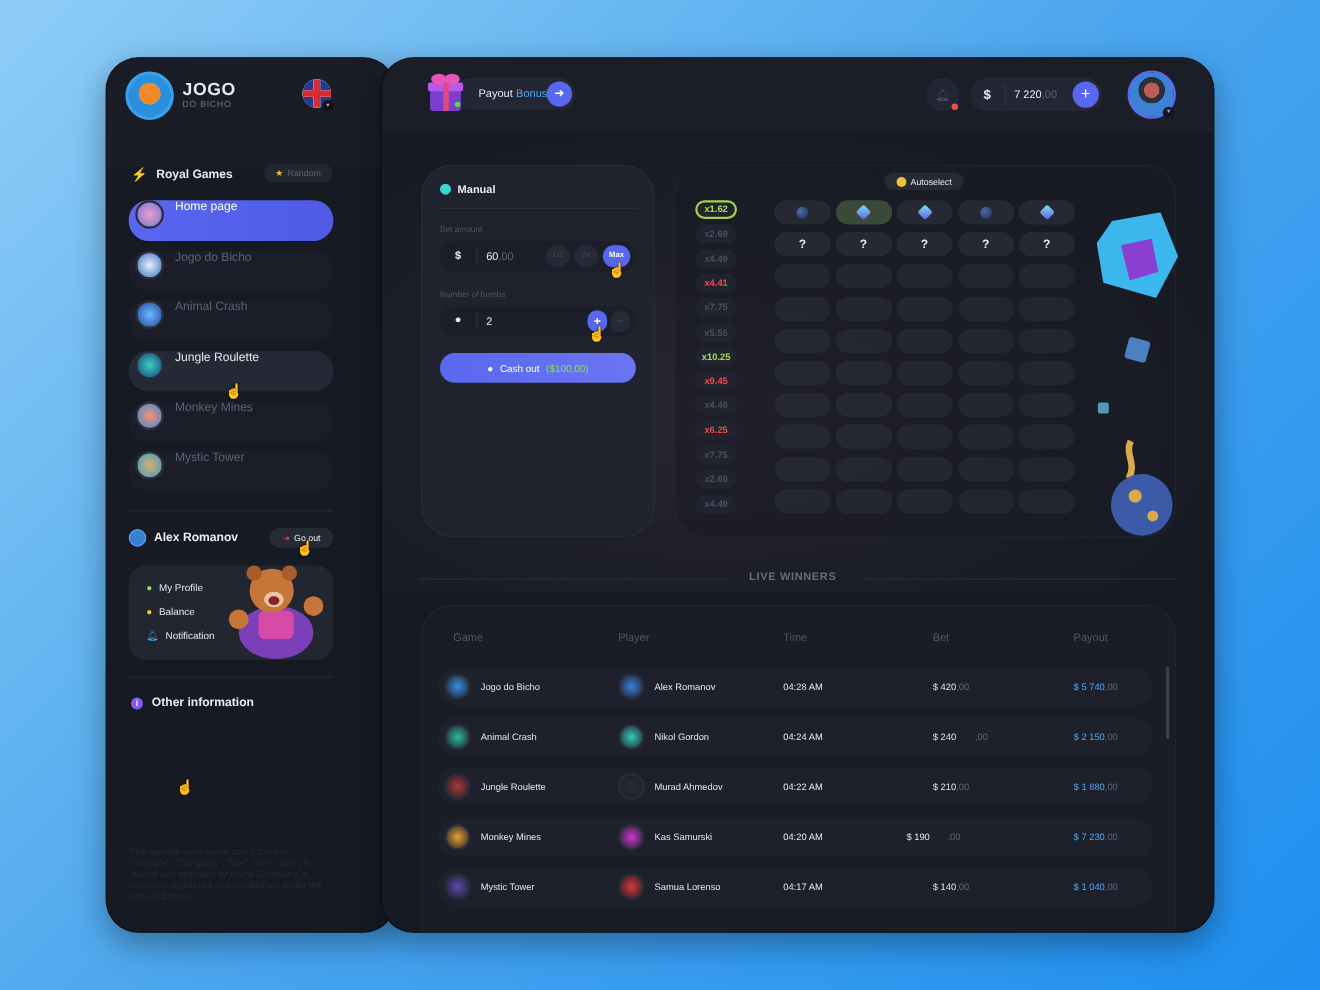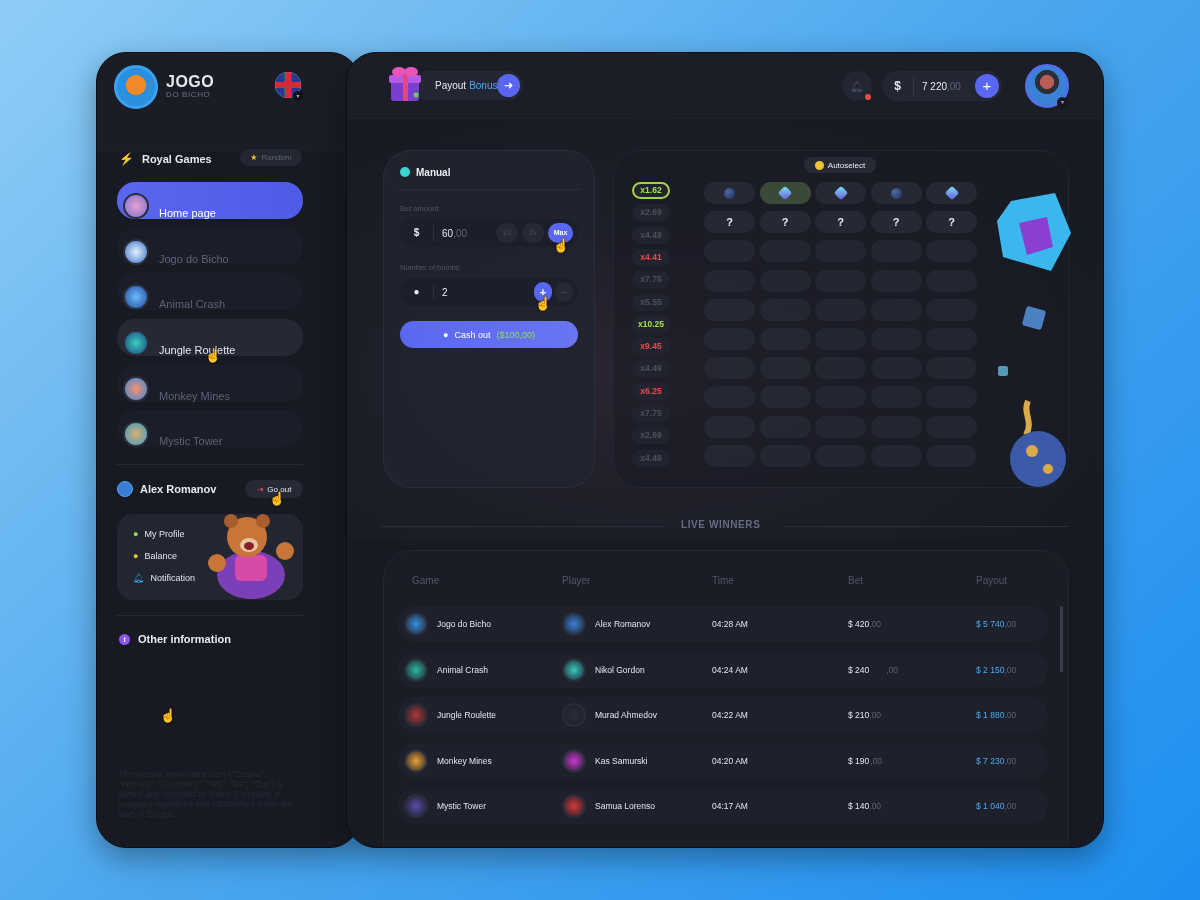--- a/index.html
+++ b/index.html
@@ -11,21 +11,21 @@
 .logo{position:absolute;left:17px;top:12px;width:44px;height:44px;border-radius:50%;background:radial-gradient(circle at 50% 45%,#f08a2a 0 35%,#2b8fe0 36% 100%);border:3px solid #3aa1f0}
 .brand1{position:absolute;left:69px;top:20px;font-size:16px;font-weight:bold;color:#e6e8ef;letter-spacing:.5px}
 .brand2{position:absolute;left:69px;top:37px;font-size:8px;color:#6d7386;letter-spacing:.6px}
 .flag{position:absolute;left:178px;top:19px;width:26px;height:26px;border-radius:50%;background:#fff;overflow:hidden}
 .flag:before{content:"";position:absolute;left:0;right:0;top:10px;height:6px;background:#d62a35}
 .flag:after{content:"";position:absolute;top:0;bottom:0;left:10px;width:6px;background:#d62a35}
 .flagbg{position:absolute;inset:0;background:#233b8f;clip-path:polygon(0 0,38% 0,38% 38%,0 38%,0 62%,38% 62%,38% 100%,62% 100%,62% 62%,100% 62%,100% 38%,62% 38%,62% 0,100% 0,100% 100%,0 100%)}
 .flag-chev{position:absolute;left:196px;top:38px;width:10px;height:10px;border-radius:50%;background:#0f1117;font-size:6px;color:#aab;text-align:center;line-height:10px}
 .sect{position:absolute;left:22px;display:flex;align-items:center;gap:8px;font-size:11px;font-weight:bold;color:#e8eaf2}
 .random{position:absolute;left:143px;top:96px;width:62px;height:17px;border-radius:9px;background:#232732;font-size:8px;color:#5d6273;display:flex;align-items:center;justify-content:center;gap:4px}
-.navitem{position:absolute;left:20px;width:186px;height:37px;border-radius:18px;background:#1b1e28;display:flex;align-items:flex-end;padding-left:6px;gap:10px;font-size:11px;color:#5c6275}
+.navitem{position:absolute;left:20px;width:186px;height:37px;border-radius:18px;background:#1b1e28;display:flex;align-items:flex-start;padding-left:6px;gap:10px;font-size:11px;color:#5c6275}
 .navitem.active{background:linear-gradient(90deg,#5967f0,#4f5be6);color:#fff}
 .navitem.hover{background:#252935;color:#e4e6ee}
 .navicon{width:26px;height:26px;border-radius:50%;border:2px solid #2a2e3a}
 .divider{position:absolute;left:20px;width:186px;height:1px;background:#262a35}
 .userrow{position:absolute;left:20px;top:428px;display:flex;align-items:center;gap:7px;font-size:11px;font-weight:bold;color:#e8eaf2}
 .uava{width:16px;height:16px;border-radius:50%;background:#3a7fd6;border:1px solid #5aa3f0}
 .goout{position:absolute;left:148px;top:427px;width:58px;height:18px;border-radius:9px;background:#262a35;font-size:8px;color:#e8eaf2;display:flex;align-items:center;justify-content:center;gap:4px}
 .profilebox{position:absolute;left:20px;top:461px;width:186px;height:86px;border-radius:16px;background:#222631}
 .pitem{position:absolute;left:16px;display:flex;align-items:center;gap:6px;font-size:9px;color:#e4e6ee}
 .bear{position:absolute;left:108px;top:452px;width:92px;height:96px}
@@ -416,21 +416,21 @@
           <span class="ico" style="background:radial-gradient(#e8a03a,#1b1e27)"></span>
           <span>Monkey Mines</span>
         </div>
         <div class="cellc" style="left:164px">
           <span class="ico" style="background:radial-gradient(#c83ad0,#1b1e27)"></span>
           <span>Kas Samurski</span>
         </div>
         <div class="cellc" style="left:314px">
           <span>04:20 AM</span>
         </div>
-        <div class="cellc" style="left:450px;gap:1px">
+        <div class="cellc" style="left:426px;gap:16px">
           <span>$ 190</span>
           <span class="dim">,00</span>
         </div>
         <div class="cellc" style="left:578px;gap:0">
           <span class="pay">$ 7 230</span>
           <span class="dim">,00</span>
         </div>
       </div>
       <div class="row" style="top: 237.4px;">
         <div class="cellc" style="left:6px">

